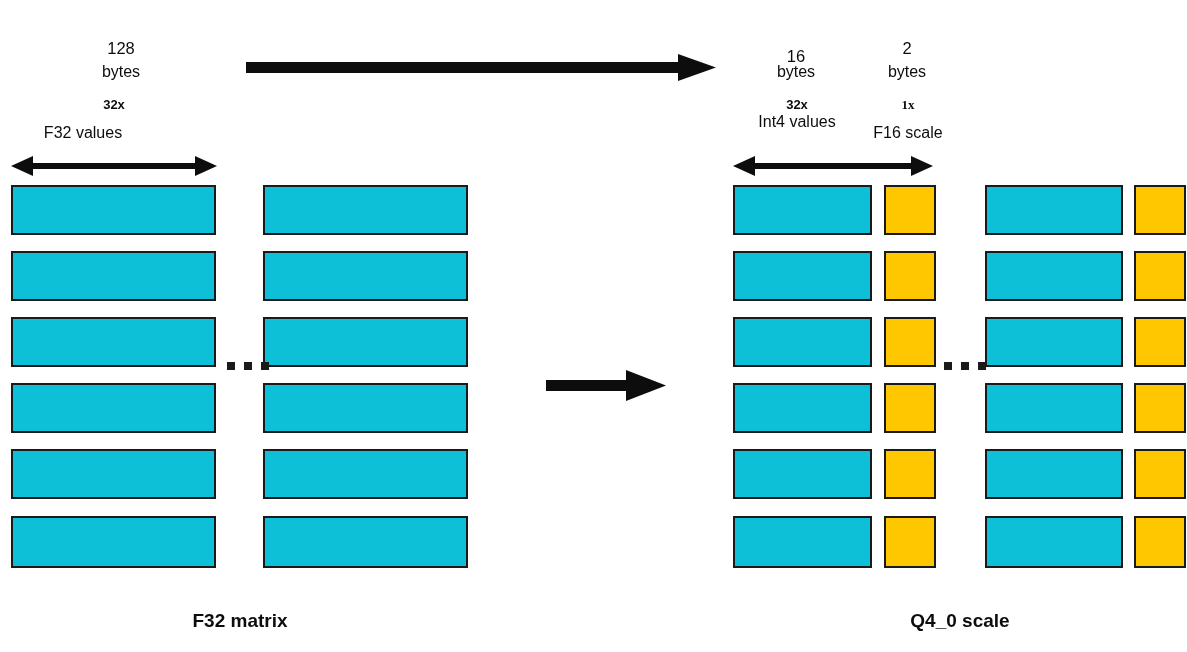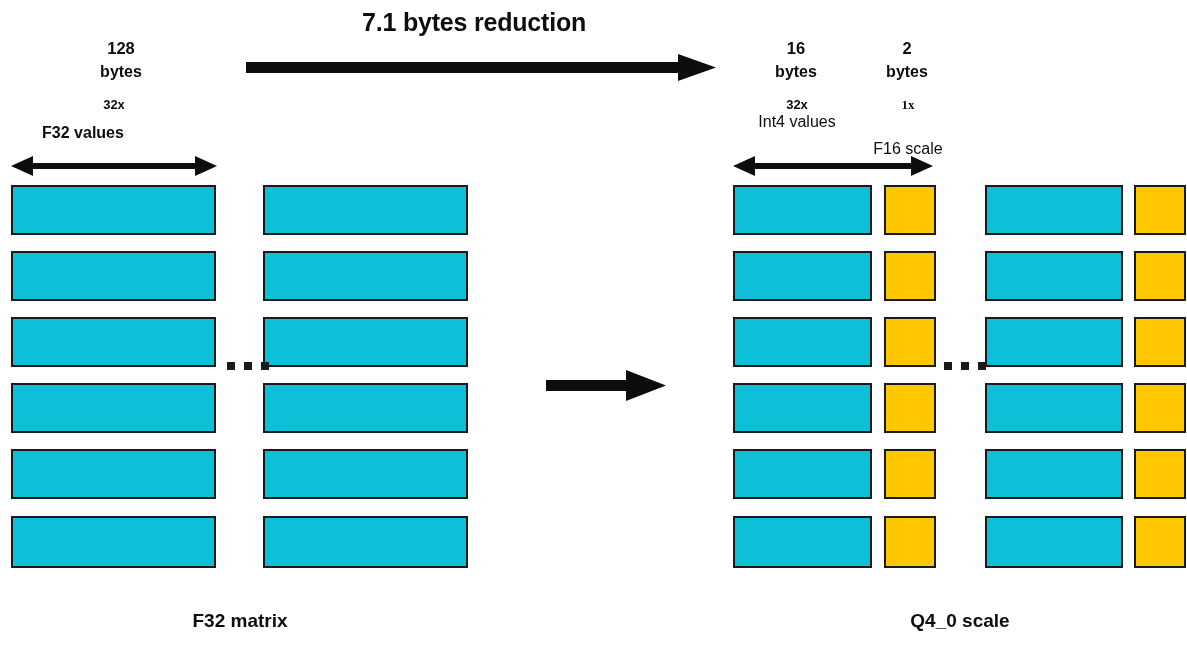--- a/index.html
+++ b/index.html
@@ -27,25 +27,25 @@
   .center {
     transform: translateX(-50%);
   }
   .title {
     font-size: 25px;
     font-weight: bold;
     letter-spacing: -0.2px;
   }
   .num {
     font-size: 16.5px;
-    font-weight: bold;
+    font-weight: normal;
   }
   .unit {
     font-size: 16px;
-    font-weight: bold;
+    font-weight: normal;
   }
   .mult {
     font-size: 13px;
     font-weight: bold;
   }
   .desc {
     font-size: 16px;
     font-weight: normal;
   }
   .caption {
@@ -74,32 +74,31 @@
   .arrow-svg {
     position: absolute;
     overflow: visible;
   }
 </style>
 </head>
 <body>
 
 <div id="canvas">
 
-  <div class="txt title center" style="left:474px; top:10px;">7.1 bytes reduction</div>
 
   <svg class="arrow-svg" style="left:246px; top:52px;" width="470" height="30" viewBox="0 0 470 30">
     <rect x="0" y="10" width="440" height="11" fill="#0d0d0d"></rect>
     <polygon points="432,2 470,15.5 432,29" fill="#0d0d0d"></polygon>
   </svg>
 
   <div class="txt num center" style="left:121px; top:40px;">128</div>
   <div class="txt unit center" style="left:121px; top:64px;">bytes</div>
 
   <div class="txt mult center" style="left:114px; top:98px;">32x</div>
-  <div class="txt desc center" style="left:83px; top:125px;font-weight:bold;">F32 values</div>
+  <div class="txt desc center" style="left:83px; top:125px;">F32 values</div>
 
   <svg class="arrow-svg" style="left:11px; top:155px;" width="206" height="22" viewBox="0 0 206 22">
     <rect x="16" y="8" width="174" height="6" fill="#0d0d0d"></rect>
     <polygon points="0,11 22,1 22,21" fill="#0d0d0d"></polygon>
     <polygon points="206,11 184,1 184,21" fill="#0d0d0d"></polygon>
   </svg>
 
   <div class="cell cell-blue" style="left:11px;  top:185px; width:205px; height:50px;"></div>
   <div class="cell cell-blue" style="left:263px; top:185px; width:205px; height:50px;"></div>
 
@@ -124,31 +123,31 @@
       <i></i>
   </div>
 
   <div class="txt caption center" style="left:240px; top:611px;text-align:right;">F32 matrix</div>
 
   <svg class="arrow-svg" style="left:546px; top:369px;" width="120" height="33" viewBox="0 0 120 33">
     <rect x="0" y="11" width="88" height="11" fill="#0d0d0d"></rect>
     <polygon points="80,1 120,16.5 80,32" fill="#0d0d0d"></polygon>
   </svg>
 
-  <div class="txt num center" style="left:796px; top:40px;">16</div>
+  <div class="txt num center" style="left:796px; top:48px;">16</div>
   <div class="txt unit center" style="left:796px; top:64px;">bytes</div>
 
   <div class="txt num center" style="left:907px; top:40px;">2</div>
   <div class="txt unit center" style="left:907px; top:64px;">bytes</div>
 
   <div class="txt mult center" style="left:797px; top:98px;">32x</div>
   <div class="txt desc center" style="left:797px; top:114px;">Int4 values</div>
 
   <div class="txt mult center" style="left:908px; top:98px;font-family:Liberation Serif, serif;">1x</div>
-  <div class="txt desc center" style="left:908px; top:125px;margin-top:16px;">F16 scale</div>
+  <div class="txt desc center" style="left:908px; top:125px;">F16 scale</div>
 
   <svg class="arrow-svg" style="left:733px; top:155px;" width="200" height="22" viewBox="0 0 200 22">
     <rect x="16" y="8" width="168" height="6" fill="#0d0d0d"></rect>
     <polygon points="0,11 22,1 22,21" fill="#0d0d0d"></polygon>
     <polygon points="200,11 178,1 178,21" fill="#0d0d0d"></polygon>
   </svg>
 
   <div class="cell cell-blue" style="left:733px;  top:185px; width:139px; height:50px;"></div>
   <div class="cell cell-yellow" style="left:884px;  top:185px; width:52px;  height:50px;"></div>
   <div class="cell cell-blue" style="left:985px;  top:185px; width:138px; height:50px;"></div>

